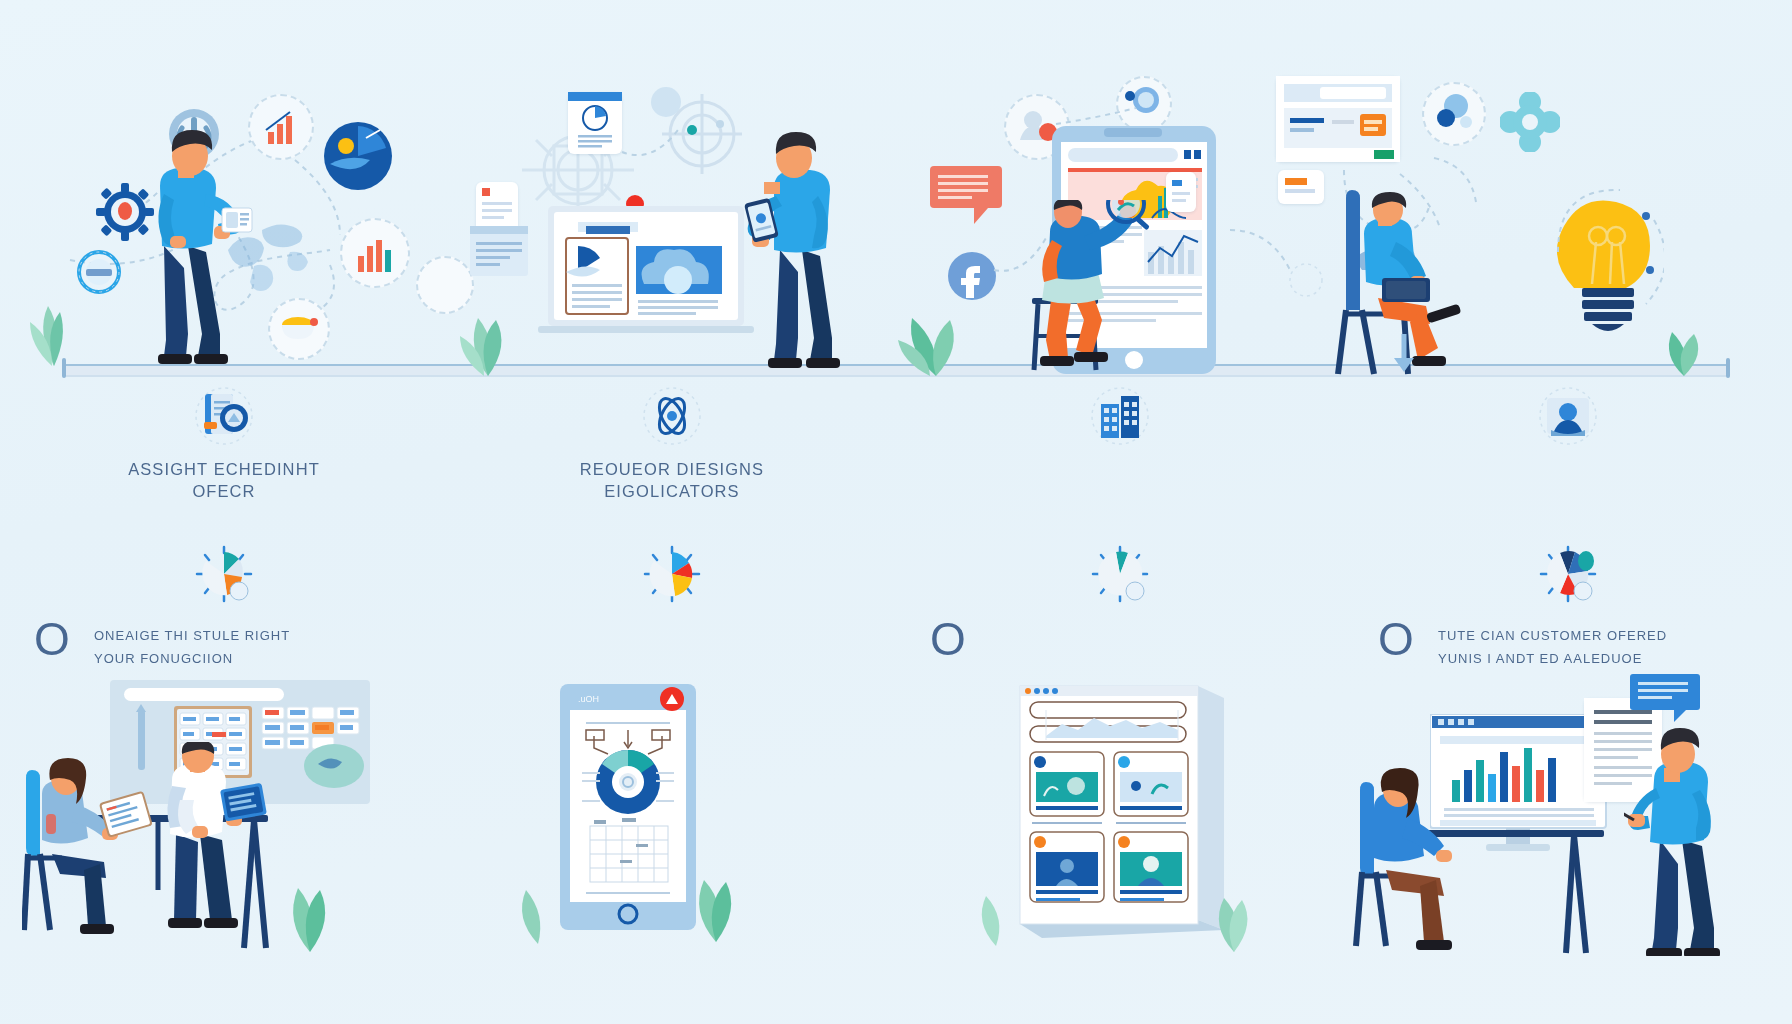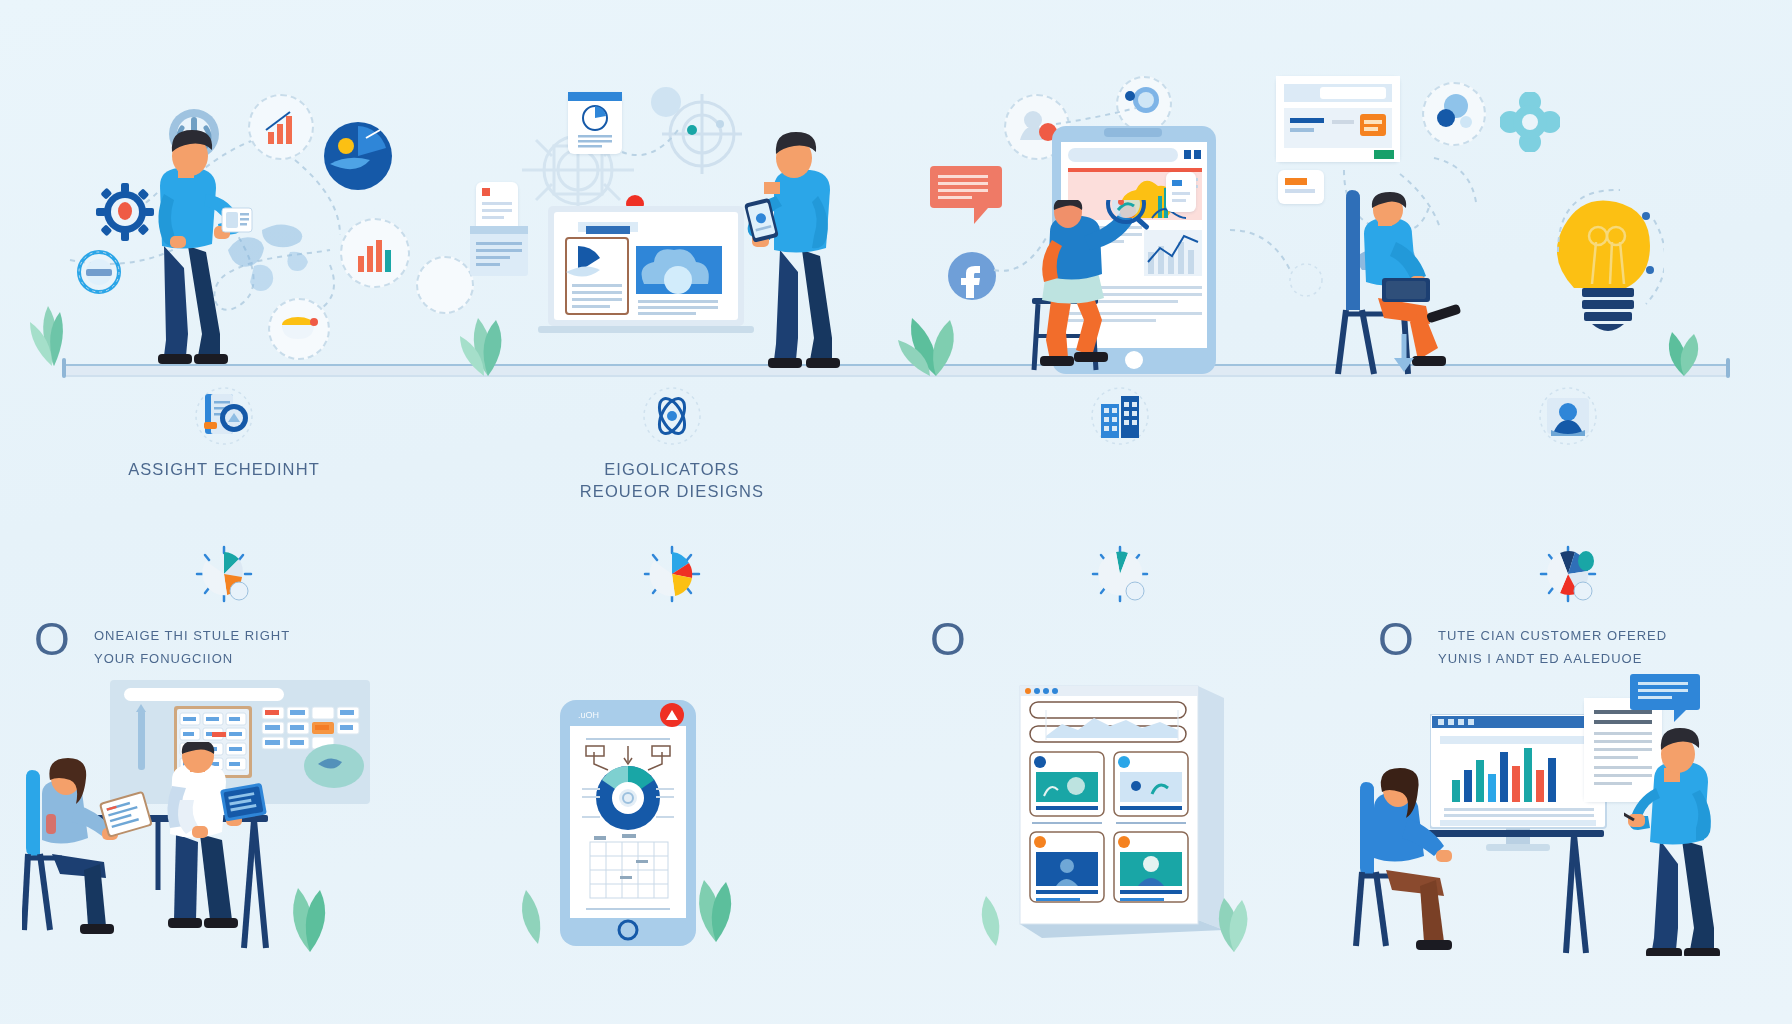--- a/index.html
+++ b/index.html
@@ -202,20 +202,21 @@
         <rect x="25" y="21" width="16" height="2.5" fill="#7fb0db"></rect>
         <rect x="25" y="27" width="11" height="2.5" fill="#7fb0db"></rect>
         <rect x="15" y="36" width="13" height="7" rx="2" fill="#f58220"></rect>
         <circle cx="45" cy="32" r="14" fill="#1559a8"></circle>
         <circle cx="45" cy="32" r="9" fill="#dceaf6"></circle>
         <path d="M39 36 l6 -9 l6 9 Z" fill="#8fbde3"></path>
       </svg>
     </div>
     <div class="caption">
       <div>ASSIGHT ECHEDINHT</div>
+      <div>OFECR</div>
     </div>
 
     <div class="step-icon">
       <svg width="74" height="62" viewBox="0 0 74 62">
         <g stroke="#2f86d8" stroke-width="2.5" stroke-linecap="round">
           <line x1="37" y1="2" x2="37" y2="8"></line>
             <line x1="18" y1="10" x2="22" y2="15"></line>
           <line x1="10" y1="29" x2="16" y2="29"></line>
             <line x1="18" y1="48" x2="22" y2="43"></line>
           <line x1="37" y1="56" x2="37" y2="50"></line>
@@ -524,22 +525,22 @@
       <svg width="70" height="62" viewBox="0 0 70 62">
         <circle cx="35" cy="30" r="28" fill="none" stroke="#cfe1ee" stroke-width="1.5" stroke-dasharray="3 4"></circle>
         <g fill="none" stroke="#1559a8" stroke-width="3">
           <ellipse cx="35" cy="30" rx="10" ry="19" transform="rotate(-28 35 30)"></ellipse>
           <ellipse cx="35" cy="30" rx="10" ry="19" transform="rotate(28 35 30)"></ellipse>
         </g>
         <circle cx="35" cy="30" r="5" fill="#2f86d8"></circle>
       </svg>
     </div>
     <div class="caption">
+      <div>REOUEOR DIESIGNS</div>
       <div>EIGOLICATORS</div>
-      <div>REOUEOR DIESIGNS</div>
     </div>
 
     <div class="step-icon">
       <svg width="74" height="62" viewBox="0 0 74 62">
         <g stroke="#2f86d8" stroke-width="2.5" stroke-linecap="round">
           <line x1="37" y1="2" x2="37" y2="8"></line>
             <line x1="18" y1="10" x2="22" y2="15"></line>
           <line x1="10" y1="29" x2="16" y2="29"></line>
             <line x1="18" y1="48" x2="22" y2="43"></line>
           <line x1="37" y1="56" x2="37" y2="50"></line>
@@ -548,21 +549,21 @@
             <line x1="56" y1="10" x2="52" y2="15"></line>
         </g>
         <path d="M37 29 L37 7 A22 22 0 0 1 54 18 Z" fill="#2ba6e8"></path>
         <path d="M37 29 L54 18 A22 22 0 0 1 57 33 Z" fill="#ef3024"></path>
         <path d="M37 29 L57 33 A22 22 0 0 1 40 51 Z" fill="#fcc013"></path>
         <path d="M37 29 L40 51 A22 22 0 0 1 19 16 Z" fill="#eef4f9"></path>
       </svg>
     </div>
 
     <div class="scene-bot">
-      <div class="abs" style="left:112px;top:20px;width:136px;height:246px;background:#a9cdea;border-radius:16px">
+      <div class="abs" style="left:112px;top:4px;width:136px;height:246px;background:#a9cdea;border-radius:8px">
         <svg width="136" height="246" viewBox="0 0 136 246">
           <rect x="10" y="26" width="116" height="192" fill="#fff"></rect>
           <text x="18" y="18" font-family="Liberation Sans, sans-serif" font-size="9" fill="#fff" opacity=".9">.uOH</text>
           <circle cx="112" cy="15" r="12" fill="#ef3024"></circle>
           <path d="M106 20 l6 -10 l6 10 Z" fill="#fff"></path>
 
           <rect x="26" y="38" width="84" height="2" fill="#b9cfe3"></rect>
 
           <g stroke="#7a5a4a" stroke-width="1.5" fill="none">
             <path d="M68 46 L68 62"></path>

